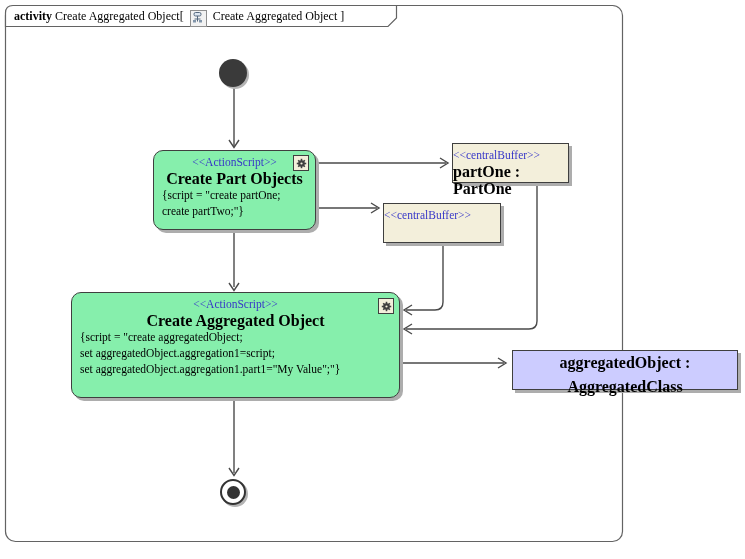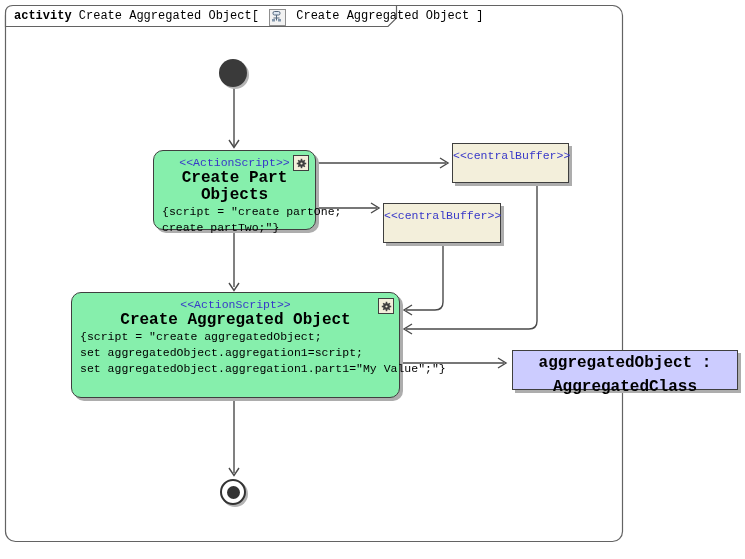--- a/index.html
+++ b/index.html
@@ -1,20 +1,20 @@
 <!DOCTYPE html>
 <html><head>
 <meta charset="utf-8">
 <style>
   html, body { margin: 0; padding: 0; background: #FFFFFF; }
   .canvas {
     position: relative;
     width: 745px; height: 559px;
     background: #FFFFFF;
-    font-family: Liberation Mono, monospace;
+    font-family: Liberation Serif, serif;
     color: #000000;
     overflow: hidden;
   }
   svg.layer { position: absolute; left: 0; top: 0; }
 
   
   .frame-title {
     position: absolute; left: 14px; top: 9px;
     font-size: 12px; line-height: 14px; white-space: nowrap;
   }
@@ -31,21 +31,20 @@
     background: #86efac;
     border: 1.5px solid #3F3F3F;
     border-radius: 10px;
     box-shadow: 3px 3px 0 #ADADAD;
     text-align: center;
   }
   .buffer {
     background: #F3EFDB;
     border: 1.5px solid #3F3F3F;
     box-shadow: 3px 3px 0 #ADADAD;
-    text-align: center;
   }
   .objnode {
     background: #CCCCFF;
     border: 1.5px solid #3F3F3F;
     box-shadow: 3px 3px 0 #ADADAD;
     text-align: center;
   }
   .stereotype {
     color: #3737C8; font-size: 11.5px; line-height: 15px; margin-top: 4px;
   }
@@ -163,20 +162,21 @@
             <line x1="11.2" y1="2.8" x2="2.8" y2="11.2"></line>
           </g>
           <circle cx="7" cy="7" r="4.2" fill="#3F3F3F"></circle>
           <circle cx="7" cy="7" r="1.4" fill="#F3EFDB"></circle>
         </svg>
     </div>
   </div>
 
   <div class="node buffer" style="left:452px; top:143px; width:117px; height:40px;">
     <div class="stereotype">&lt;&lt;centralBuffer&gt;&gt;</div>
+    <div class="node-name">partOne : PartOne</div>
   </div>
 
   <div class="node buffer" style="left:383px; top:203px; width:118px; height:40px;">
     <div class="stereotype">&lt;&lt;centralBuffer&gt;&gt;</div>
   </div>
 
   <div class="node action" style="left:71px; top:292px; width:329px; height:106px;">
     <div class="stereotype">&lt;&lt;ActionScript&gt;&gt;</div>
     <div class="node-name">Create Aggregated Object</div>
     <div class="script-line">{script = "create aggregatedObject;</div>

